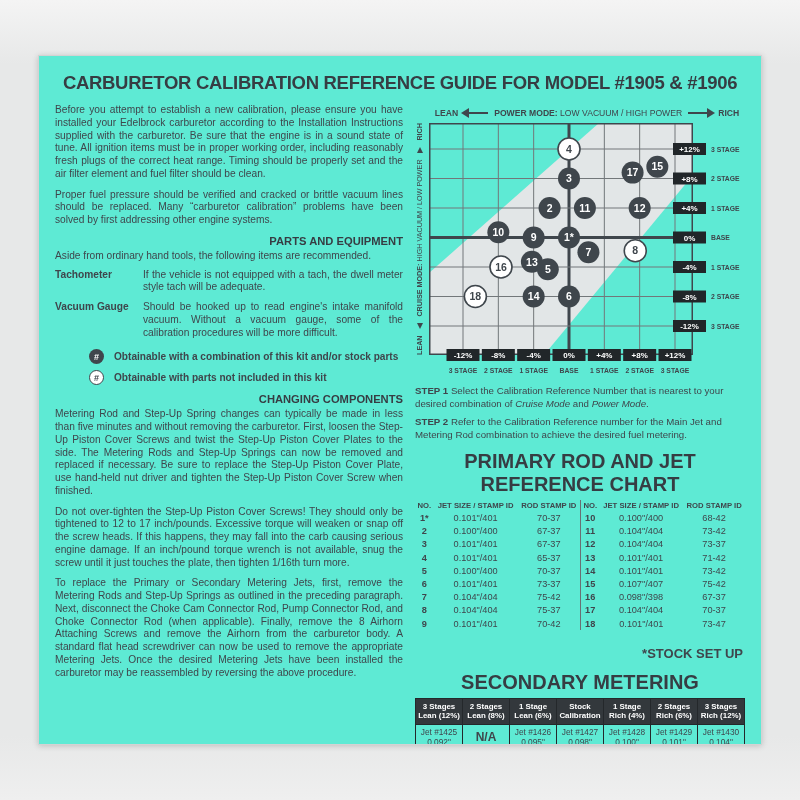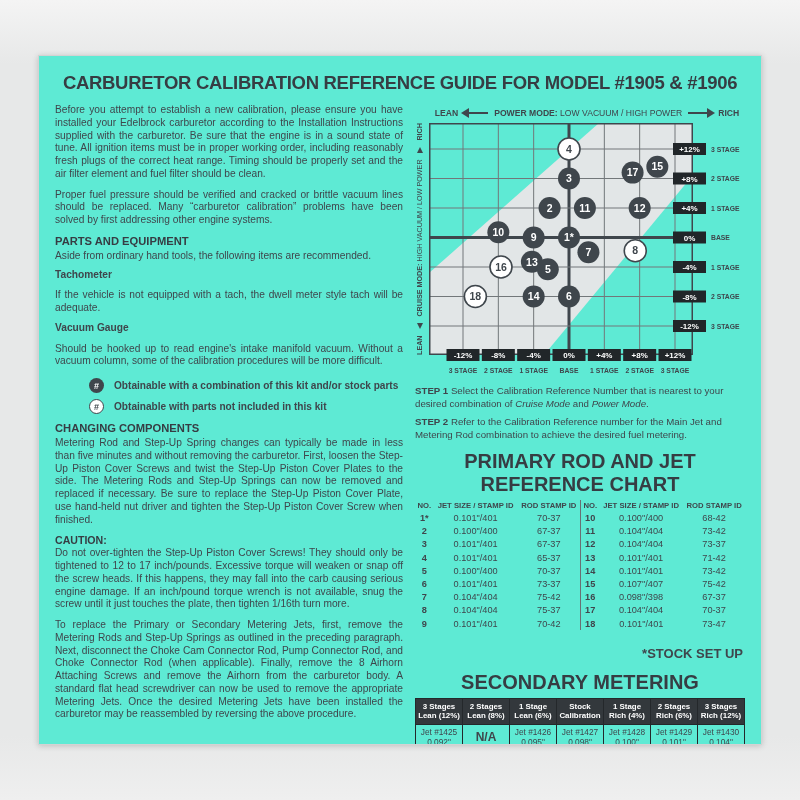--- a/index.html
+++ b/index.html
@@ -4,23 +4,23 @@
 <style>
   html,body{margin:0;padding:0;}
   body{width:800px;height:800px;background:#e9eaea;font-family:"Liberation Sans",sans-serif;color:#3f464c;position:relative;}
   .sheet-bg{position:absolute;inset:0;background:linear-gradient(180deg,#f4f4f4 0%,#e7e8e8 8%,#e7e8e8 92%,#efefef 100%);}
   .page{position:absolute;left:38px;top:55px;width:724px;height:690px;background:#5eead4;border:1px solid #d3d3d3;box-shadow:0 1px 6px rgba(0,0,0,.18);box-sizing:border-box;padding:12px 16px;overflow:hidden;}
   .title{font-size:18.5px;font-weight:bold;text-align:center;letter-spacing:-.3px;color:#363d43;margin:4px 0 10px;}
   .cols{display:flex;gap:12px;}
   .lcol{width:348px;flex-shrink:0;}
   .rcol{flex:1;min-width:0;}
   p.body{font-size:10.2px;line-height:1.25;text-align:justify;margin:0 0 8px;}
-  .hC{font-size:11.2px;font-weight:bold;text-align:left;margin:2px 0 3px;color:#363d43;}
+  .hC{font-size:11.2px;font-weight:bold;text-align:right;margin:2px 0 3px;color:#363d43;}
   .hL{font-size:10.6px;font-weight:bold;margin:2px 0 1px;color:#363d43;}
-  .eq-row{display:flex;gap:8px;font-size:10.2px;line-height:1.25;margin:0 0 7px;flex-direction:column;}
+  .eq-row{display:flex;gap:8px;font-size:10.2px;line-height:1.25;margin:0 0 7px;}
   .eq-term{width:80px;flex-shrink:0;font-weight:bold;}
   .eq-desc{flex:1;text-align:justify;}
   .legend{margin:10px 0 8px 34px;}
   .legend-row{display:flex;align-items:center;gap:10px;margin-bottom:6px;font-size:10.1px;font-weight:bold;}
   .sym{width:15px;height:15px;border-radius:50%;display:flex;align-items:center;justify-content:center;font-size:9px;font-weight:bold;flex-shrink:0;box-sizing:border-box;}
   .sym.filled{background:#3f464c;color:#fff;}
   .sym.open{border:1.5px solid #3f464c;color:#3f464c;background:#fff;}
   
   .chart-header{display:flex;align-items:center;justify-content:center;gap:6px;font-size:8.6px;margin:4px 0 5px 14px;white-space:nowrap;}
   .b{font-weight:bold;}
@@ -65,38 +65,37 @@
 
       <div class="hC">PARTS AND EQUIPMENT</div>
       <p class="body" style="margin-bottom:6px">Aside from ordinary hand tools, the following items are recommended.</p>
 
       <div class="eq-row">
         <div class="eq-term">Tachometer</div>
         <div class="eq-desc">If the vehicle is not equipped with a tach, the dwell meter style tach will be adequate.</div>
       </div>
       <div class="eq-row">
         <div class="eq-term">Vacuum Gauge</div>
-        <div class="eq-desc">Should be hooked up to read engine's intake manifold vacuum. Without a vacuum column, some of the calibration procedures will be more difficult.</div>
+        <div class="eq-desc">Should be hooked up to read engine's intake manifold vacuum. Without a vacuum gauge, some of the calibration procedures will be more difficult.</div>
       </div>
 
       <div class="legend">
         <div class="legend-row">
           <span class="sym filled">#</span>
           <span>Obtainable with a combination of this kit and/or stock parts</span>
         </div>
         <div class="legend-row">
           <span class="sym open">#</span>
           <span>Obtainable with parts not included in this kit</span>
         </div>
       </div>
 
       <div class="hC">CHANGING COMPONENTS</div>
       <p class="body">Metering Rod and Step-Up Spring changes can typically be made in less than five minutes and without removing the carburetor. First, loosen the Step-Up Piston Cover Screws and twist the Step-Up Piston Cover Plates to the side. The Metering Rods and Step-Up Springs can now be removed and replaced if necessary. Be sure to replace the Step-Up Piston Cover Plate, use hand-held nut driver and tighten the Step-Up Piston Cover Screw when finished.</p>
 
-      <div class="hL">CAUTION:</div>
       <p class="body">Do not over-tighten the Step-Up Piston Cover Screws! They should only be tightened to 12 to 17 inch/pounds. Excessive torque will weaken or snap off the screw heads. If this happens, they may fall into the carb causing serious engine damage. If an inch/pound torque wrench is not available, snug the screw until it just touches the plate, then tighten 1/16th turn more.</p>
 
       <p class="body">To replace the Primary or Secondary Metering Jets, first, remove the Metering Rods and Step-Up Springs as outlined in the preceding paragraph. Next, disconnect the Choke Cam Connector Rod, Pump Connector Rod, and Choke Connector Rod (when applicable). Finally, remove the 8 Airhorn Attaching Screws and remove the Airhorn from the carburetor body. A standard flat head screwdriver can now be used to remove the appropriate Metering Jets. Once the desired Metering Jets have been installed the carburetor may be reassembled by reversing the above procedure.</p>
     </div>
 
     <div class="rcol">
       <div class="chart-header">
         <span class="b">LEAN</span>
         <span class="arrow l"></span>
         <span><span class="b">POWER MODE:</span> <span>LOW VACUUM / HIGH POWER</span></span>

